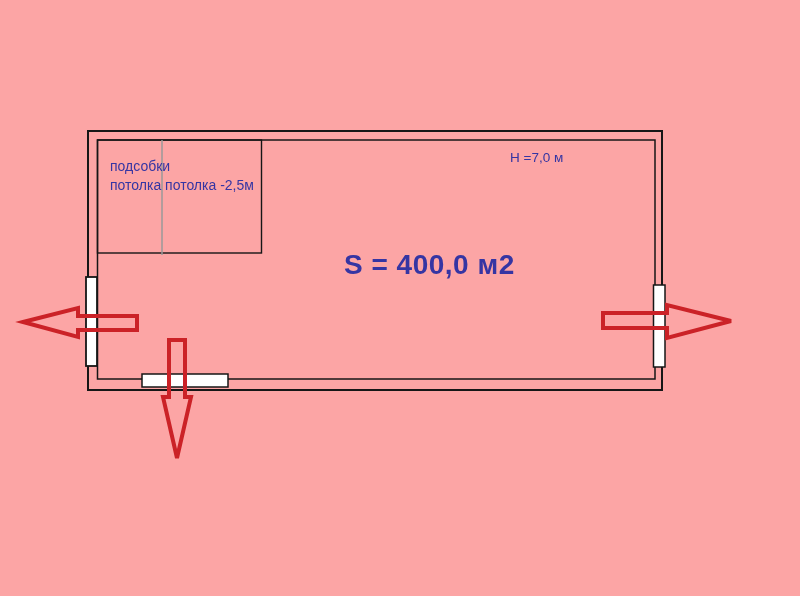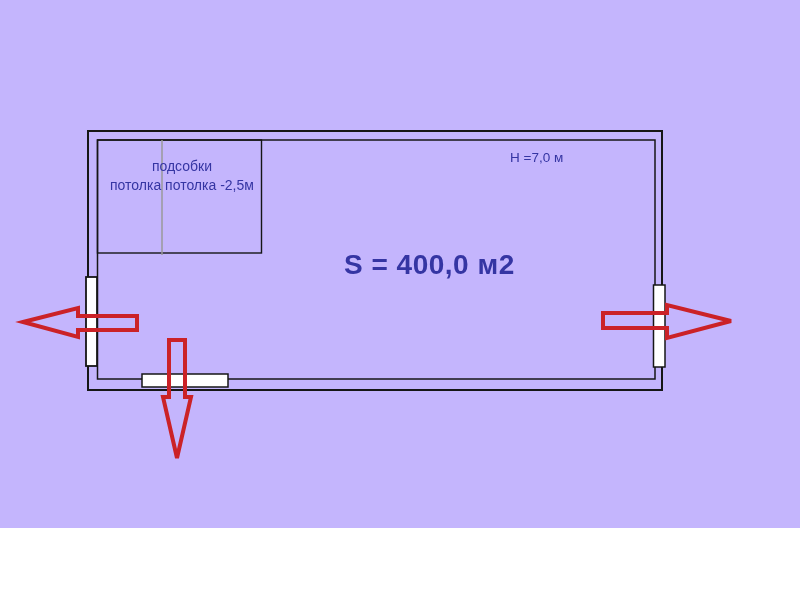--- a/index.html
+++ b/index.html
@@ -4,24 +4,23 @@
 <style>
   html, body {
     margin: 0;
     padding: 0;
     background: #ffffff;
     font-family: "Liberation Sans", sans-serif;
   }
   .canvas {
     position: relative;
     width: 800px;
-    height: 528px;
-    background: #c4b5fd;
+    height: 596px;
+    background: #fca5a5;
     overflow: hidden;
-    text-align: center;
   }
   .plan-svg {
     position: absolute;
     left: 0;
     top: 0;
   }
   .label {
     position: absolute;
     color: #3535a3;
     white-space: nowrap;

